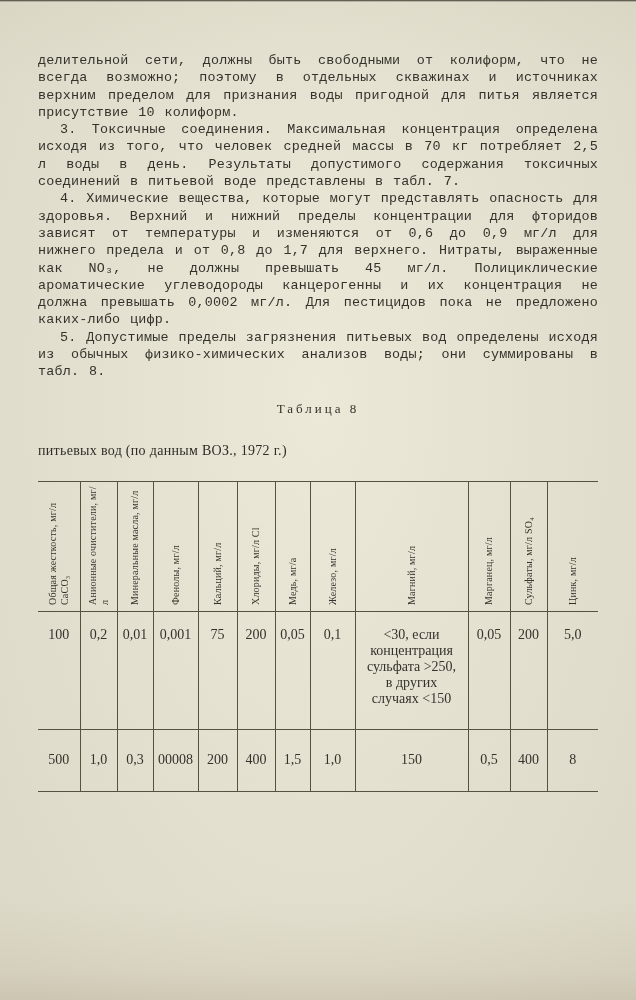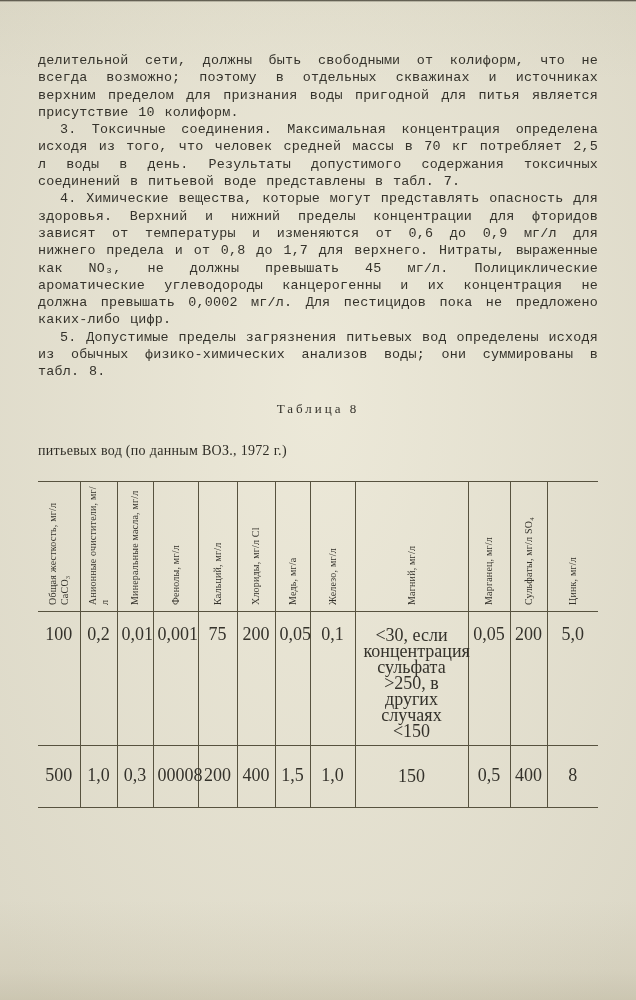--- a/index.html
+++ b/index.html
@@ -80,30 +80,30 @@
     font-size:10px;
     line-height:12px;
     text-align:left;
     letter-spacing:0.2px;
     padding:2px 0;
     color:#34322b;
   }
   table.limits tbody td{
     vertical-align:top;
     text-align:center;
-    font-size:18px;
+    font-size:14px;
     line-height:15.5px;
     padding:15px 4px 6px 4px;
     color:#34322b;
   }
   table.limits tbody tr.r1{height:118px;}
   table.limits tbody tr.r1 td{border-bottom:1px solid #57523f;}
   table.limits tbody tr.r2{height:62px;}
   table.limits tbody tr.r2 td{vertical-align:middle;padding:0 4px;}
-  table.limits tbody td.mg{font-size:18px;line-height:16px;padding-left:8px;padding-right:8px;}
+  table.limits tbody td.mg{font-size:14px;line-height:16px;padding-left:8px;padding-right:8px;}
 </style>
 </head>
 <body>
 
 <div class="page">
   <div class="top-edge"></div>
 
   <div class="content">
     <div>
         <p class="para cont">делительной сети, должны быть свободными от колиформ, что не всегда возможно; поэтому в отдельных скважинах и источниках верхним пределом для признания воды пригодной для питья является присутствие 10 колиформ.</p>

